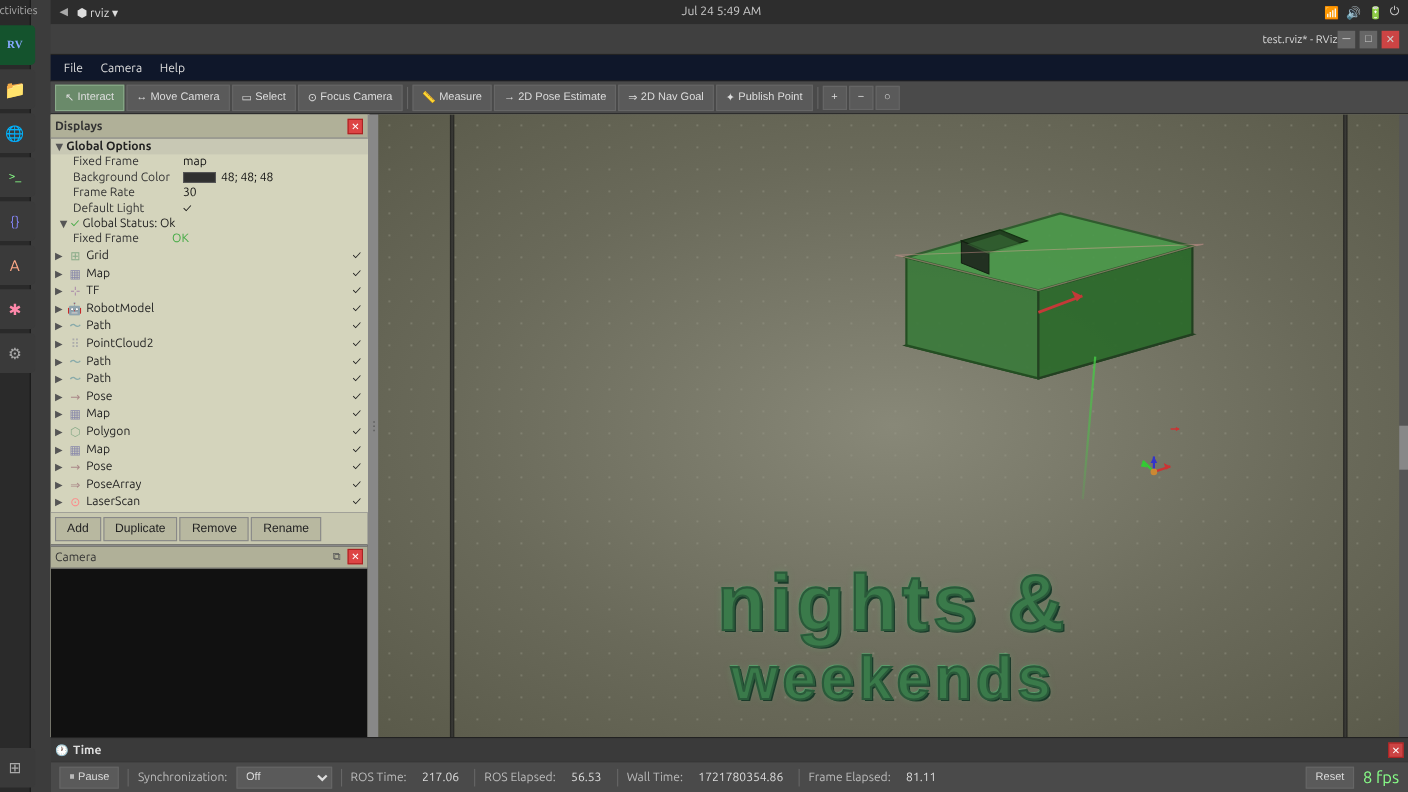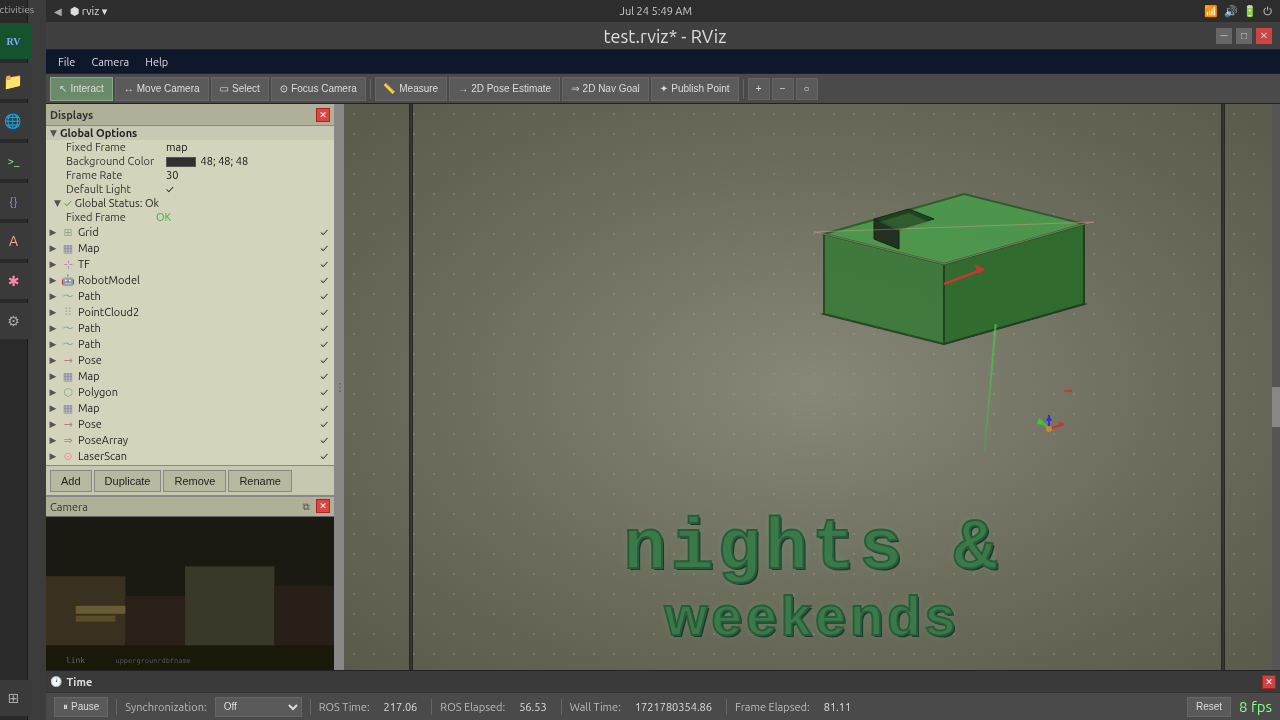--- a/index.html
+++ b/index.html
@@ -12,21 +12,21 @@
     }
     #system-bar-left { display: flex; align-items: center; gap: 8px; }
     #system-bar-center { display: flex; align-items: center; gap: 4px; }
     #system-bar-right { display: flex; align-items: center; gap: 6px; }
 
     
     #title-bar {
       height: 28px; background: #404040; display: flex; align-items: center; justify-content: space-between;
       padding: 0 8px; border-bottom: 1px solid #222;
     }
-    #title-bar-title { color: #ddd; font-size: 18px; flex: 1; text-align: center; }
+    #title-bar-title { color: #ddd; font-size: 10px; flex: 1; text-align: right; }
     #title-bar-controls { display: flex; gap: 4px; }
     .title-btn { width: 16px; height: 16px; background: #666; border: none; color: #ccc; font-size: 10px; cursor: pointer; display: flex; align-items: center; justify-content: center; }
 
     
     #menu-bar {
       height: 24px; background: #0f172a; display: flex; align-items: center; padding: 0 4px;
       border-bottom: 1px solid #222; gap: 0;
     }
     .menu-item { padding: 2px 8px; color: #ddd; cursor: pointer; font-size: 11px; }
 
@@ -135,21 +135,21 @@
     
     #view-canvas::before {
       content: ''; position: absolute; inset: 0;
       background-image: radial-gradient(circle, #9a9a8a 1px, transparent 1px);
       background-size: 20px 20px; opacity: 0.4;
     }
 
     
     #nights-text {
       position: absolute; bottom: 80px; left: 50%; transform: translateX(-50%);
-      color: #3a7a4a; font-size: 72px; font-weight: bold; font-family: Liberation Mono, monospace;
+      color: #3a7a4a; font-size: 72px; font-weight: bold; font-family: Liberation Sans, sans-serif;
       text-shadow: 2px 2px 0 #1a3a2a, -1px -1px 0 #5a9a6a, 0 0 8px rgba(100,200,120,0.3);
       white-space: nowrap; letter-spacing: 4px;
       -webkit-text-stroke: 2px #2a5a3a;
     }
     #weekends-text {
       position: absolute; bottom: 22px; left: 50%; transform: translateX(-50%);
       color: #3a7a4a; font-size: 55px; font-weight: bold; font-family: Liberation Sans, sans-serif;
       text-shadow: 2px 2px 0 #1a3a2a, -1px -1px 0 #5a9a6a, 0 0 8px rgba(100,200,120,0.3);
       white-space: nowrap; letter-spacing: 4px;
       -webkit-text-stroke: 2px #2a5a3a;
@@ -437,43 +437,20 @@
           <button class="footer-btn">Rename</button>
         </div>
       </div>
 
       <div id="camera-panel">
         <div id="camera-header">
           <span style="font-size:11px;color:#333;font-weight:normal;">Camera</span>
           <div style="display:flex;gap:2px;">
             <button class="header-icon-btn">⧉</button>
             <button class="panel-close-btn">✕</button>
-          </div>
-        </div>
-        <div id="camera-content">
-
-          <div id="camera-image">
-            
-            <svg width="100%" height="100%" viewBox="0 0 290 155" preserveAspectRatio="none">
-
-              <rect width="290" height="155" fill="#1a1a12"></rect>
-
-              <rect x="0" y="60" width="80" height="95" fill="#3a3020"></rect>
-              <rect x="80" y="80" width="60" height="75" fill="#2a2018"></rect>
-              <rect x="140" y="50" width="90" height="105" fill="#3a3828"></rect>
-              <rect x="230" y="70" width="60" height="85" fill="#282018"></rect>
-
-              <rect x="30" y="90" width="50" height="8" fill="#8a7a40" opacity="0.6"></rect>
-              <rect x="30" y="100" width="40" height="6" fill="#7a6a30" opacity="0.5"></rect>
-
-              <rect x="0" y="130" width="290" height="25" fill="#1a1808"></rect>
-
-              <text x="20" y="148" fill="#666" font-size="8" font-family="monospace">link</text>
-              <text x="70" y="148" fill="#555" font-size="7" font-family="monospace">uppergrounrdbfname</text>
-            </svg>
           </div>
         </div>
       </div>
 
     </div>
 
     <div class="sash"></div>
 
     <div id="main-view">
       <div id="view-canvas">

